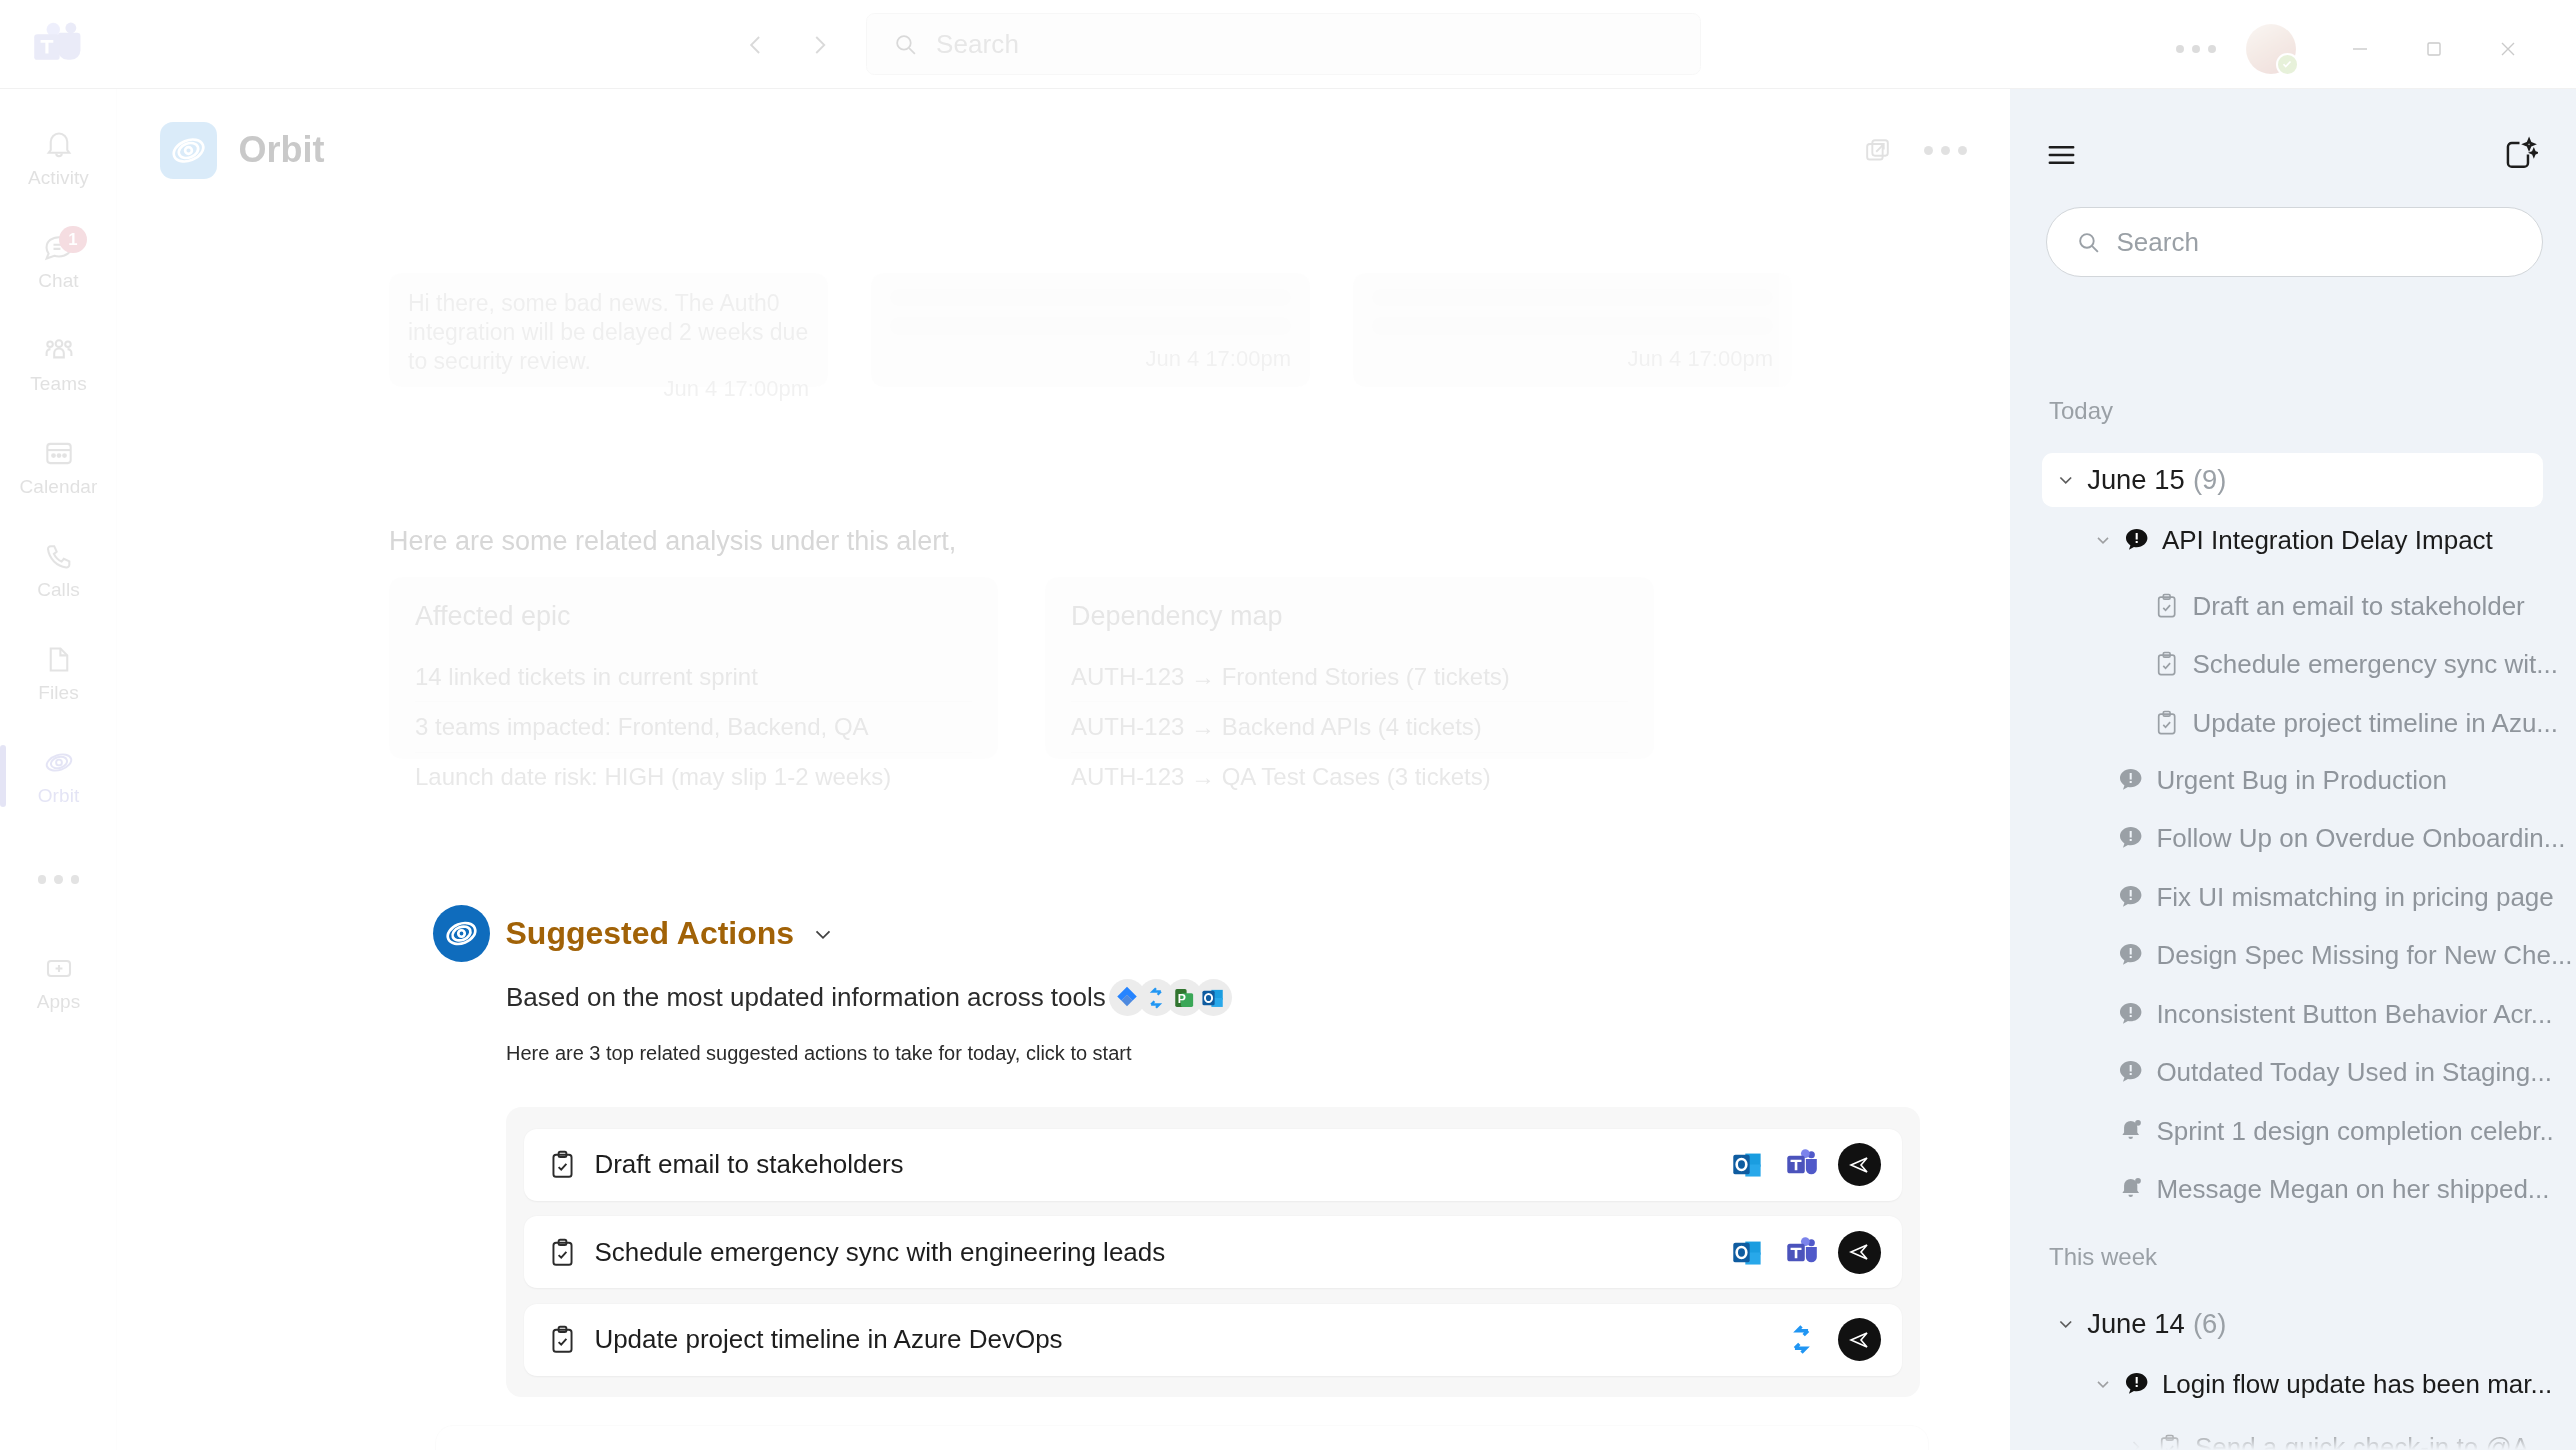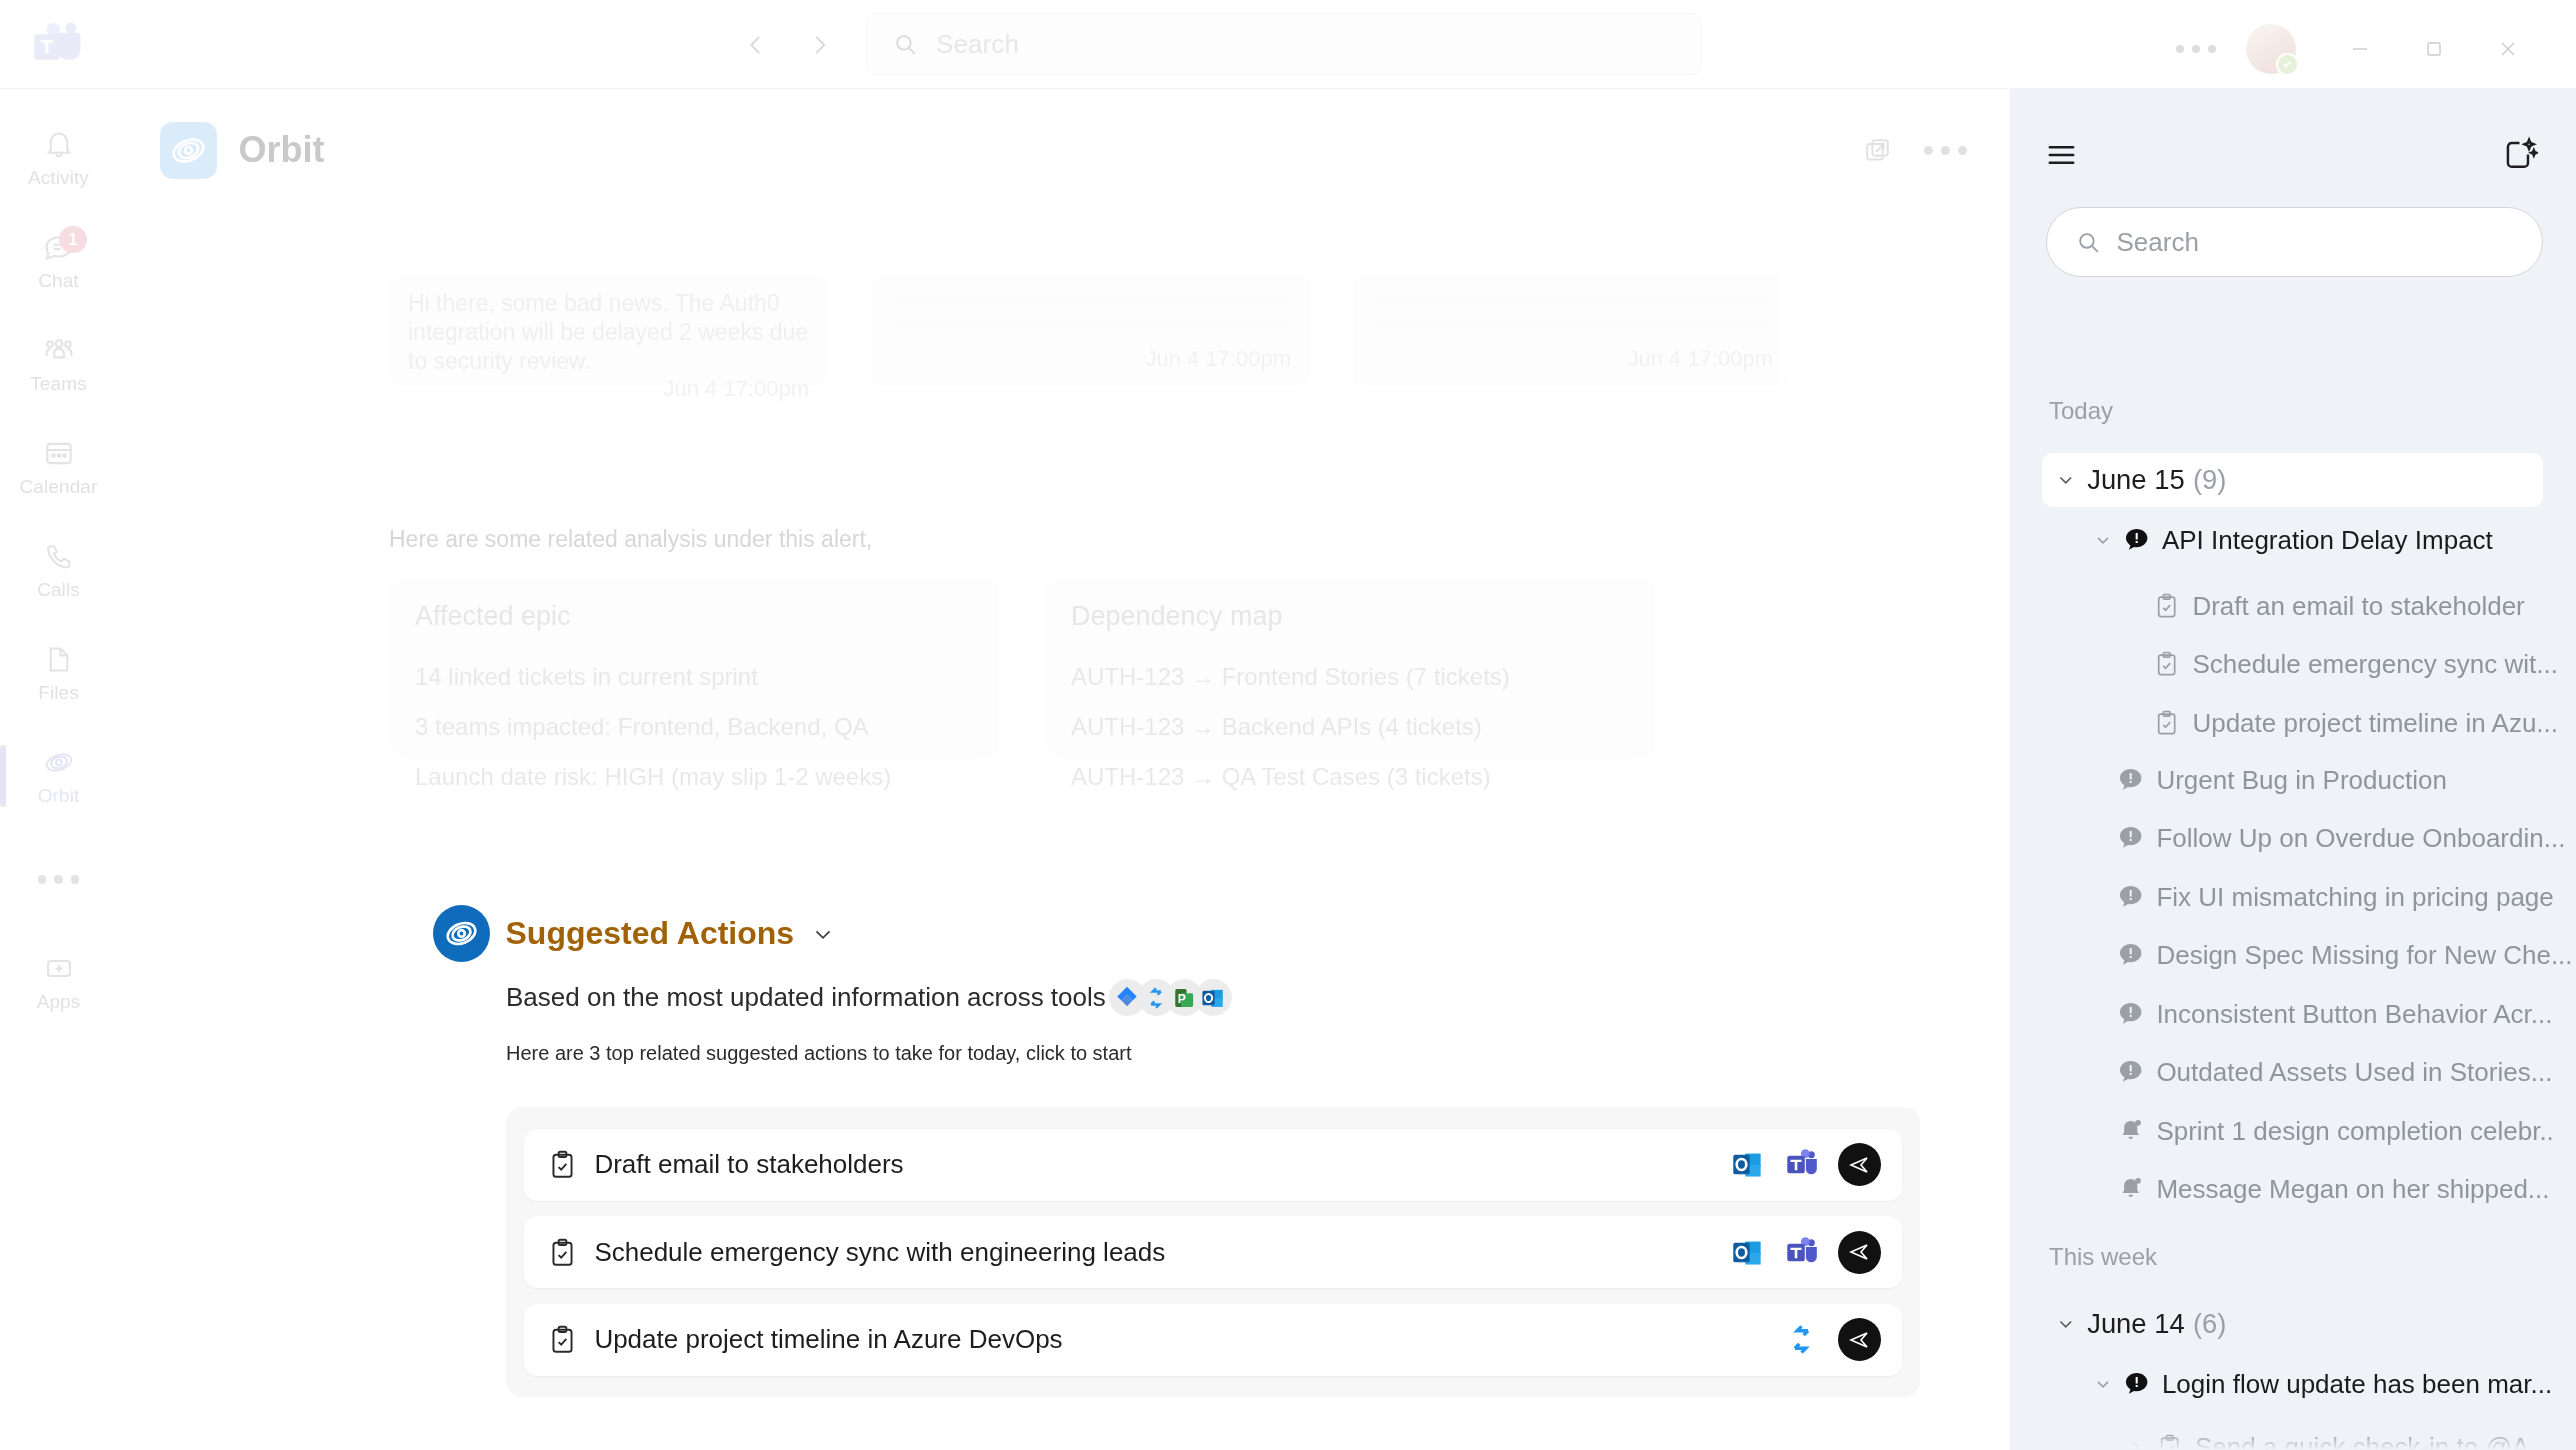--- a/index.html
+++ b/index.html
@@ -86,21 +86,21 @@
   .scroll-area { position:absolute; top:106px; left:0; width:1893px; height:1255px; }
 
   
   .cards-row { position:absolute; top:78px; left:272px; display:flex; gap:43px; opacity:.13; }
   .msg-card { width:439px; height:114px; border-radius:12px; background:#f7f7f7; padding:15.5px 19px;
               display:flex; flex-direction:column; }
   .msg-card .txt { font-size:23px; line-height:29px; color:#8a8a8a; }
   .msg-card .time { margin-top:auto; align-self:flex-end; font-size:22px; color:#9a9a9a; }
   .sk { height:33px; border-radius:7.8px; background:#efefef; margin-bottom:10.7px; }
 
-  .related-line { position:absolute; top:331px; left:272px; font-size:23px; color:#d7d7d7; }
+  .related-line { position:absolute; top:331px; left:272px; font-size:27px; color:#d7d7d7; }
 
   .panels { position:absolute; top:382px; left:272px; display:flex; gap:47px; opacity:.17; }
   .panel { width:609px; height:182px; border-radius:13px; background:#f6f6f6; padding:24px 26px 16.7px; }
   .panel h3 { font-size:27px; font-weight:normal; color:#6f6f6f; margin-bottom:20px; }
   .panel .row { font-size:24px; color:#7a7a7a; padding:10.7px 0; }
   .panel .row + .row { border-top:0.6px solid #ececec; }
 
   
   .sa-head { position:absolute; top:710px; left:316px; display:flex; align-items:center; gap:15.5px; }
   .sa-avatar { width:57px; height:57px; border-radius:50%; background:#0f6cbd;
@@ -633,21 +633,21 @@
           <path fill="#eff3f8" d="M11.1 6.2h1.8v5.6h-1.8zM11.1 13.2h1.8V15h-1.8z"></path>
         </svg>
       <span class="rlabel">Inconsistent Button Behavior Acr...</span>
     </div>
 
     <div class="rp-item" style="top:964px; left:107px">
       <svg class="ric" viewBox="0 0 24 24">
           <path fill="#9aa0a6" d="M12 2.6c5.2 0 9.4 3.5 9.4 8 0 4.4-4.2 8-9.4 8-.8 0-1.7-.1-2.4-.3l-4.4 2.6 1.3-3.9c-2.4-1.5-3.9-3.8-3.9-6.4 0-4.5 4.2-8 9.4-8z"></path>
           <path fill="#eff3f8" d="M11.1 6.2h1.8v5.6h-1.8zM11.1 13.2h1.8V15h-1.8z"></path>
         </svg>
-      <span class="rlabel">Outdated Assets Used in Stories...</span>
+      <span class="rlabel">Outdated Today Used in Staging...</span>
     </div>
 
     <div class="rp-item" style="top:1023px; left:107px">
       <svg class="ric" viewBox="0 0 24 24">
           <path fill="#9aa0a6" d="M12 3.4a5.8 5.8 0 015.8 5.8v4.3l1.5 2.2H4.7l1.5-2.2V9.2A5.8 5.8 0 0112 3.4z"></path>
           <path fill="#9aa0a6" d="M10 17.2h4a2 2 0 01-4 0z"></path>
           <circle cx="18.4" cy="5.1" r="2.5" fill="#9aa0a6"></circle>
         </svg>
       <span class="rlabel">Sprint 1 design completion celebr..</span>
     </div>

